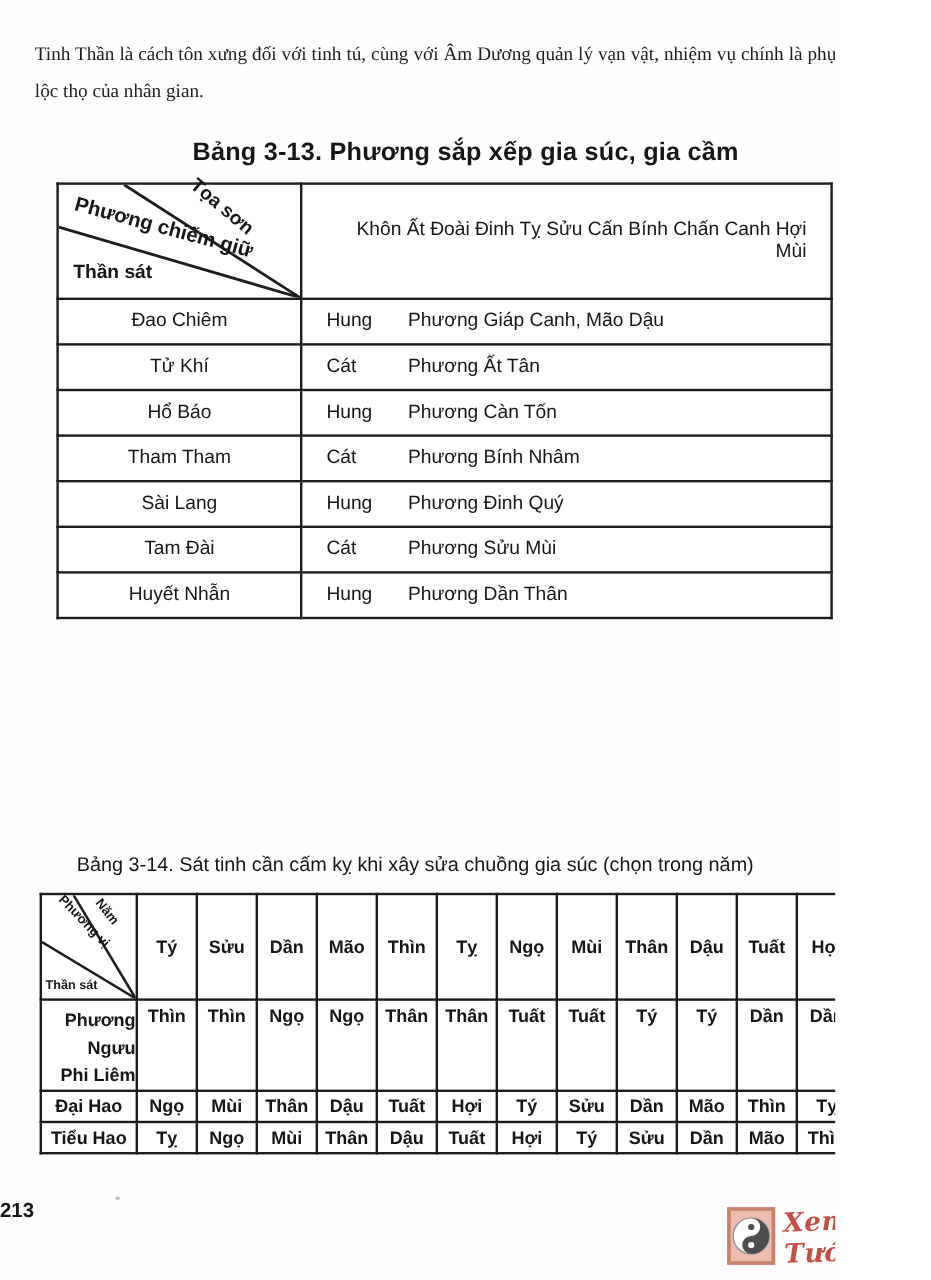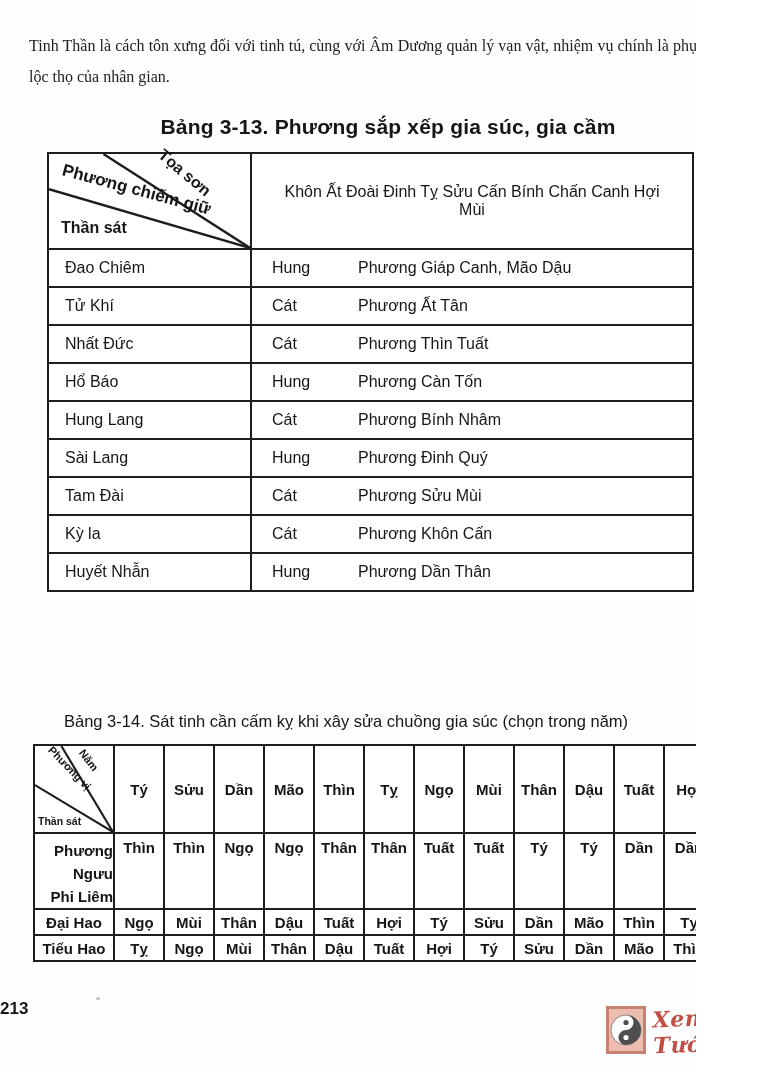--- a/index.html
+++ b/index.html
@@ -20,25 +20,25 @@
     font-size:21px; font-weight:bold; letter-spacing:.2px;
   }
   table { border-collapse:collapse; table-layout:fixed; background:#fff; }
   td, th { border:2px solid #1d1d1d; }
   .t1 { position:absolute; left:47px; top:152px; width:645px; }
   .t1-corner { position:relative; width:203px; height:96px; padding:0; }
   .t1-corner svg, .t2-corner svg { position:absolute; inset:0; width:100%; height:100%; }
   .c1-top { position:absolute; left:104px; top:10px; transform:rotate(40deg); font-size:16px; white-space:nowrap; }
   .c1-mid { position:absolute; left:11px; top:26px; transform:rotate(15deg); font-size:17px; white-space:nowrap; }
   .c1-bot { position:absolute; left:12px; bottom:11px; font-size:16px; white-space:nowrap; }
-  .t1-head-right { text-align:center; font-size:16px; padding:0 20px; }
-  .t1 .name-cell { height:38px; font-size:16px;padding-left:16px; }
+  .t1-head-right { text-align:right; font-size:16px; padding:0 20px; }
+  .t1 .name-cell { height:38px; text-align:center; font-size:16px; }
   .t1 .val-cell { font-size:16px; }
   .t1 .nature { display:inline-block; margin-left:20px; width:68px; }
-  .t1 .dir { display:inline-block;margin-left:18px; }
+  .t1 .dir { display:inline-block; }
   
   .t2-title {
     position:absolute; left:64px; top:712px; width:700px;
     font-size:16.5px; font-weight:normal;
   }
   .t2 { position:absolute; left:33px; top:744px; width:682px; font-weight:bold; }
   .t2 th, .t2 td { text-align:center; font-size:15px; }
   .t2-corner { position:relative; width:80px; height:88px; padding:0; }
   .c2-top { position:absolute; left:42px; top:8px; transform:rotate(52deg); font-size:11px; font-weight:bold; white-space:nowrap; }
   .c2-mid { position:absolute; left:7px; top:16px; transform:rotate(46deg); font-size:11px; font-weight:bold; white-space:nowrap; }
@@ -94,42 +94,34 @@
     <tbody>
         <tr>
           <td class="name-cell">Đao Chiêm</td>
           <td class="val-cell"><span class="nature">Hung</span><span class="dir">Phương Giáp Canh, Mão Dậu</span></td>
         </tr>
         <tr>
           <td class="name-cell">Tử Khí</td>
           <td class="val-cell"><span class="nature">Cát</span><span class="dir">Phương Ất Tân</span></td>
         </tr>
         <tr>
-          <td class="name-cell">Nhất Đức</td>
-          <td class="val-cell"><span class="nature">Cát</span><span class="dir">Phương Thìn Tuất</span></td>
-        </tr>
-        <tr>
           <td class="name-cell">Hổ Báo</td>
           <td class="val-cell"><span class="nature">Hung</span><span class="dir">Phương Càn Tốn</span></td>
         </tr>
         <tr>
-          <td class="name-cell">Hung Lang</td>
+          <td class="name-cell">Tham Tham</td>
           <td class="val-cell"><span class="nature">Cát</span><span class="dir">Phương Bính Nhâm</span></td>
         </tr>
         <tr>
           <td class="name-cell">Sài Lang</td>
           <td class="val-cell"><span class="nature">Hung</span><span class="dir">Phương Đinh Quý</span></td>
         </tr>
         <tr>
           <td class="name-cell">Tam Đài</td>
           <td class="val-cell"><span class="nature">Cát</span><span class="dir">Phương Sửu Mùi</span></td>
-        </tr>
-        <tr>
-          <td class="name-cell">Kỳ la</td>
-          <td class="val-cell"><span class="nature">Cát</span><span class="dir">Phương Khôn Cấn</span></td>
         </tr>
         <tr>
           <td class="name-cell">Huyết Nhẫn</td>
           <td class="val-cell"><span class="nature">Hung</span><span class="dir">Phương Dần Thân</span></td>
         </tr>
       </tbody>
   </table>
 
   <div class="t2-title">Bảng 3-14. Sát tinh cần cấm kỵ khi xây sửa chuồng gia súc (chọn trong năm)</div>
 

